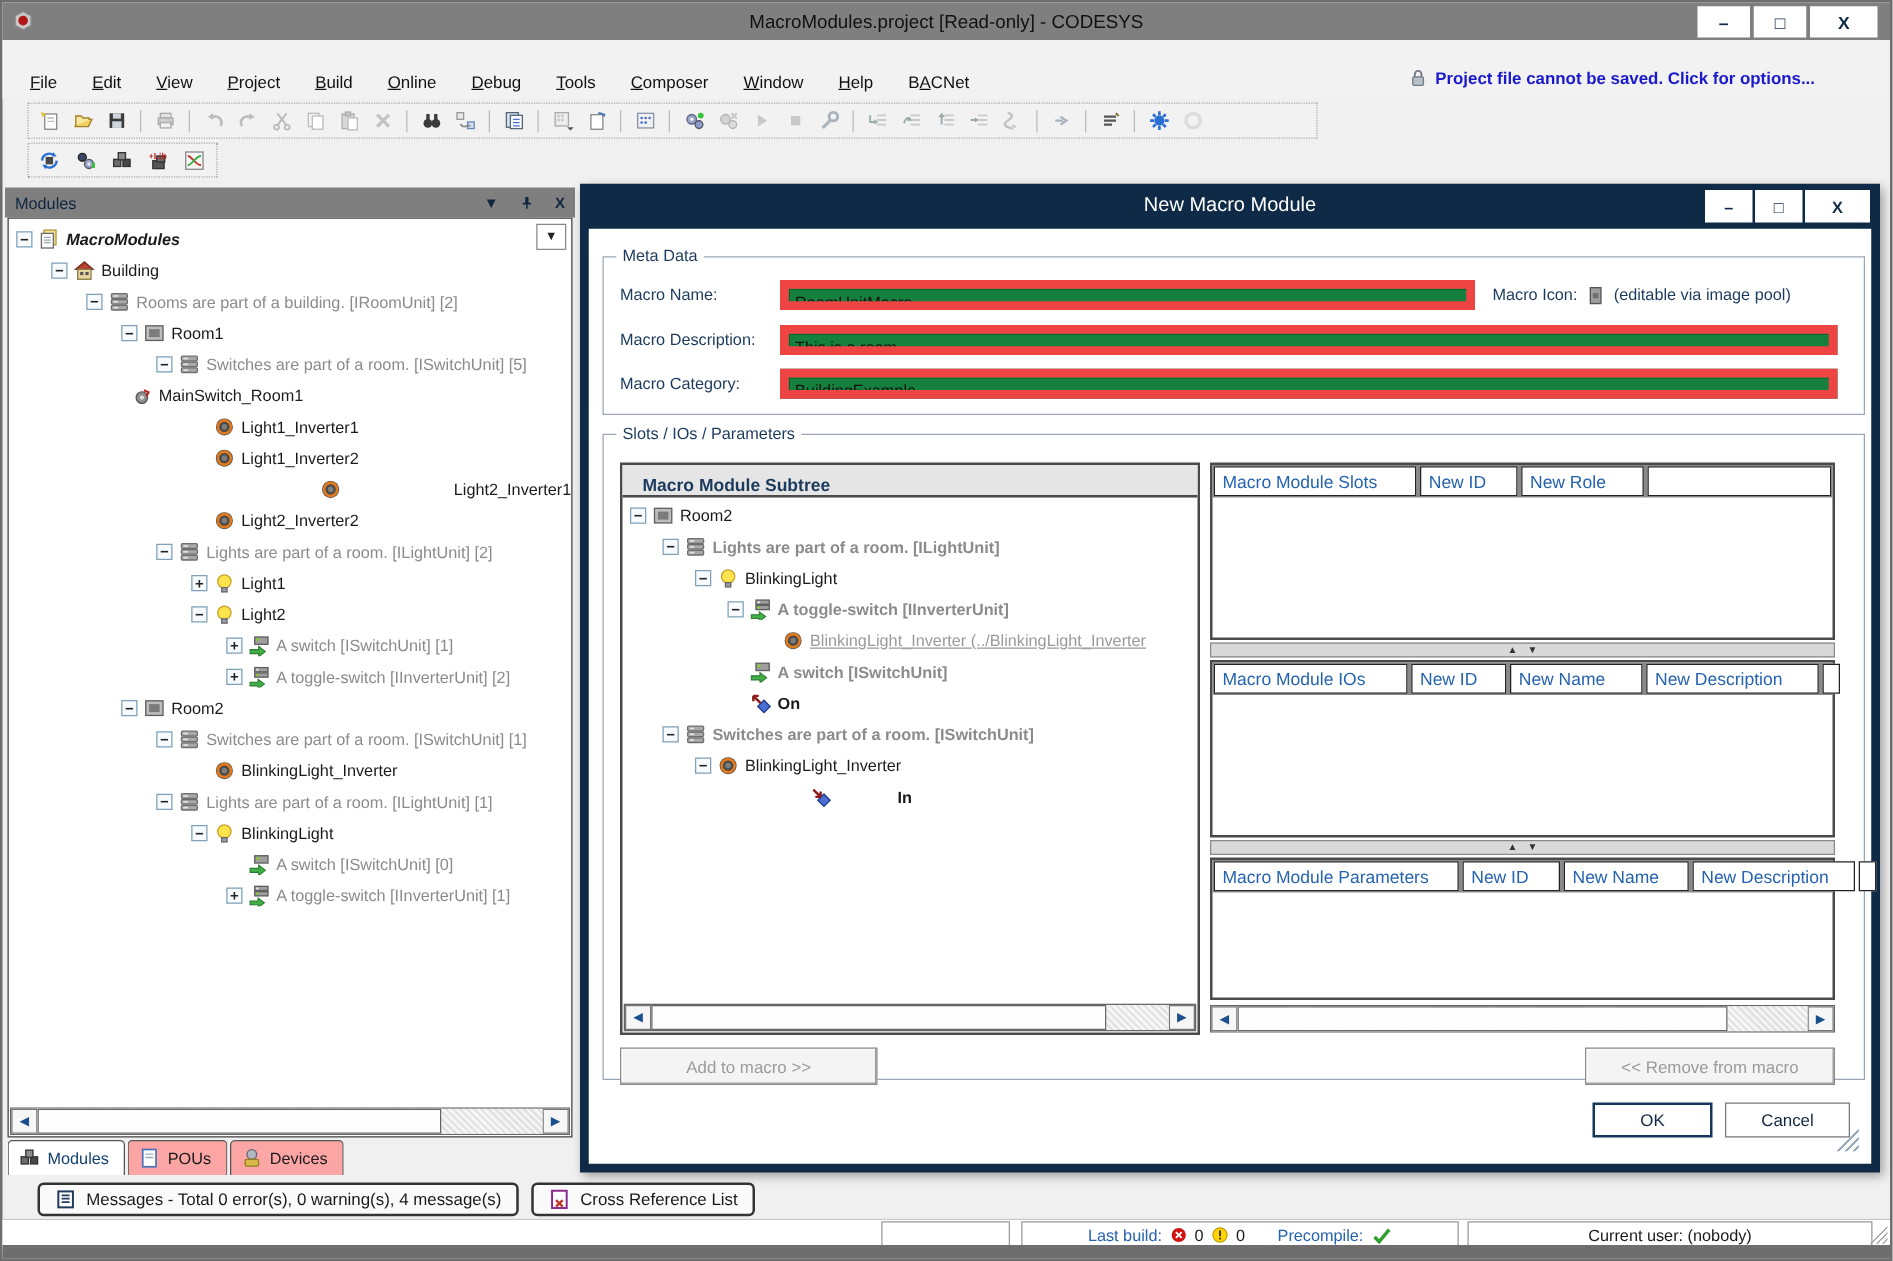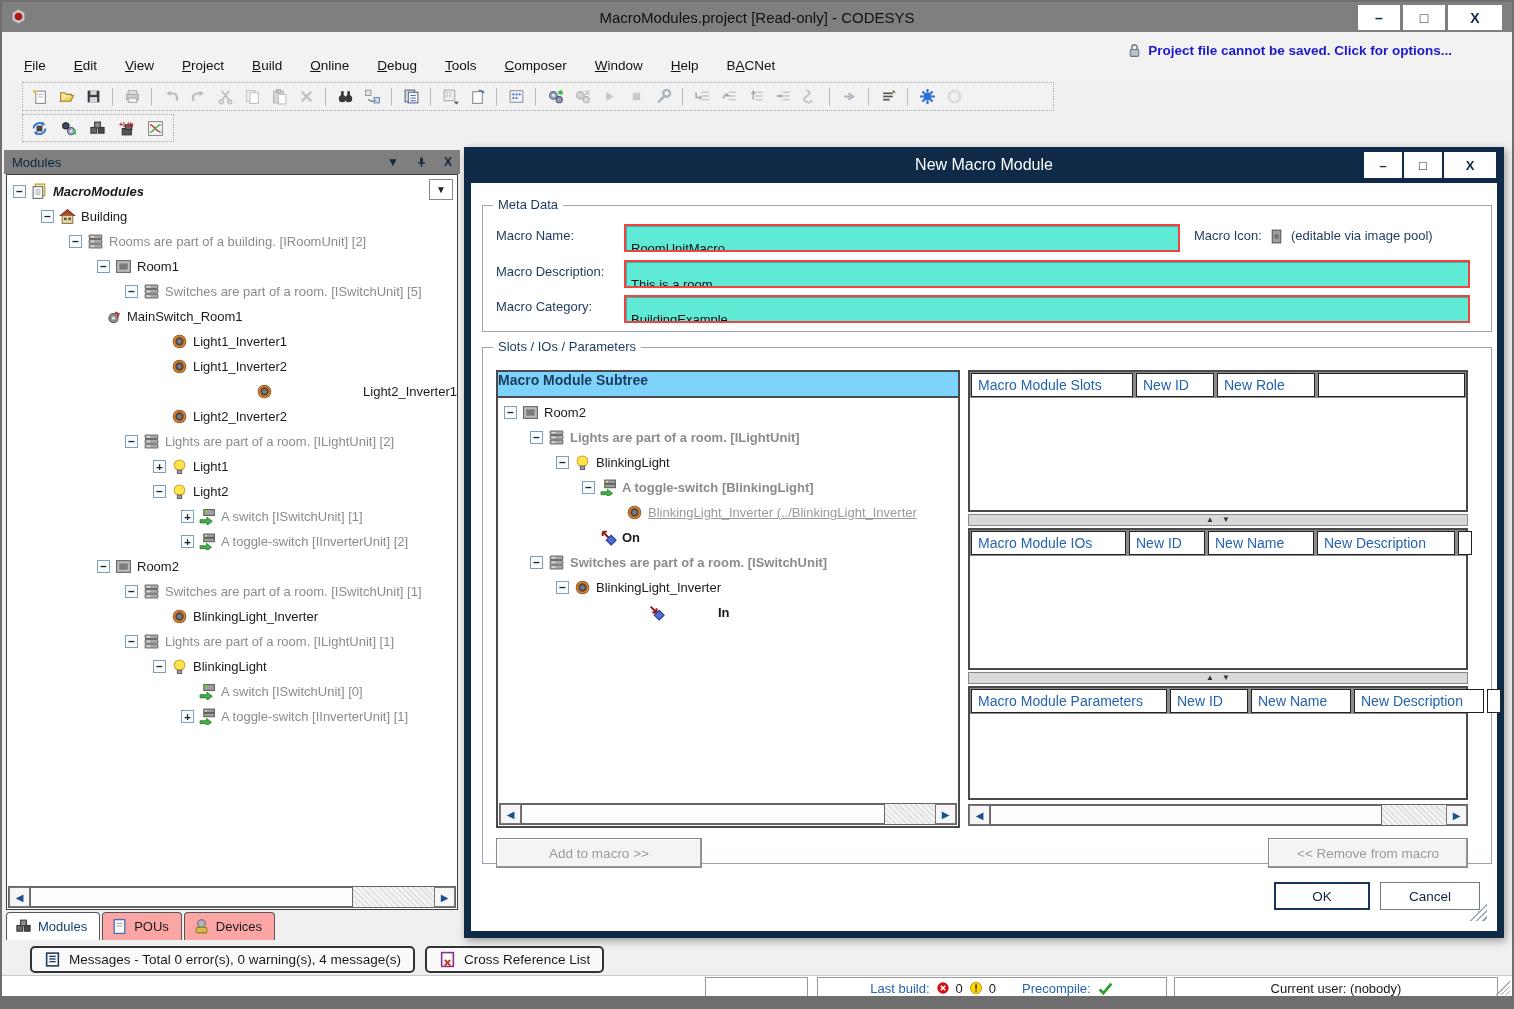--- a/index.html
+++ b/index.html
@@ -12,21 +12,21 @@
   .apptitle { position:absolute; left:0; right:0; text-align:center; color:#111; font-size:15px; }
   .appicon { position:absolute; left:8px; top:6px; width:18px; height:18px; }
   .winbtns { position:absolute; right:10px; top:3px; display:flex; gap:3px; }
   .winbtn { width:42px; height:25px; background:#fff; color:#0e2a47; font-weight:bold; font-size:14px; display:flex; align-items:center; justify-content:center; }
   .winbtn.close { width:54px; }
 
   .menubar { position:absolute; left:0; top:30px; right:0; height:47px; background:#f2f2f2; }
   .menuitems { position:absolute; left:22px; bottom:6px; display:flex; gap:28px; }
   .menuitem { color:#111; font-size:13.5px; cursor:default; }
   .accel { text-decoration:underline; }
-  .notice { position:absolute; right:60px; bottom:20px; display:flex; align-items:center; gap:5px; color:#1a1acc; font-weight:bold; font-size:13.5px; }
+  .notice { position:absolute; right:60px; bottom:8px; display:flex; align-items:center; gap:5px; color:#1a1acc; font-weight:bold; font-size:13.5px; }
 
   .toolrow1 { position:absolute; left:20px; top:80px; width:1032px; height:29px; border:1px dotted #aaa; display:flex; align-items:center; padding:0 6px; gap:7px; background:#f2f2f2;}
   .toolrow2 { position:absolute; left:20px; top:112px; width:152px; height:28px; border:1px dotted #aaa; display:flex; align-items:center; padding:0 6px; gap:9px; background:#f2f2f2;}
   .tbtn { width:20px; height:20px; display:flex; align-items:center; justify-content:center; }
   .tsep { width:1px; height:18px; background:#bbb; margin:0 2px; }
   .ico { display:inline-flex; width:17px; height:17px; flex:none; }
   .ico svg { width:100%; height:100%; }
 
   
   .modpanel { position:absolute; left:2px; top:148px; width:456px; height:792px; }
@@ -67,24 +67,24 @@
   .dialog { position:absolute; left:462px; top:145px; width:1040px; height:791px; background:#0e2a47; box-shadow:2px 3px 8px rgba(0,0,0,.35); }
   .dtitle { position:absolute; left:0; top:0; right:0; height:36px; color:#fff; font-size:16px; display:flex; align-items:center; justify-content:center; }
   .dbtns { position:absolute; right:8px; top:5px; display:flex; gap:2px; }
   .dbtn { width:38px; height:26px; background:#fff; color:#0e2a47; font-weight:bold; font-size:13px; display:flex; align-items:center; justify-content:center; }
   .dbtn.close { width:52px; }
   .dbody { position:absolute; left:7px; right:7px; top:36px; bottom:7px; background:#fff; }
 
   .group { position:absolute; border:1px solid #9aa5b5; }
   .legend { position:absolute; top:-9px; left:10px; background:#fff; padding:0 5px; color:#1b3a5c; font-size:13px; }
   .flabel { position:absolute; color:#1b3a5c; font-size:13px; line-height:24px; }
-  .tinput { position:absolute; height:24px; background:#5eead4; border:2px solid #ef4444; box-shadow:inset 1px 1px 0 rgba(0,0,0,.25); padding:12px 5px; font-size:13px; color:#111; line-height:22px; white-space:nowrap; overflow:hidden; }
+  .tinput { position:absolute; height:24px; background:#15803d; border:7px solid #ef4444; box-shadow:inset 1px 1px 0 rgba(0,0,0,.25); padding:0 5px; font-size:13px; color:#111; line-height:22px; white-space:nowrap; overflow:hidden; }
 
   .subtree { position:absolute; border:2px solid #4a4a4a; background:#fff; }
-  .subhead { height:26px; border-bottom:2px solid #4a4a4a; display:flex; align-items:flex-start; padding:0 0; color:#1b3a5c; font-weight:bold; font-size:14px; background:#7dd3fc; }
+  .subhead { height:26px; border-bottom:2px solid #4a4a4a; display:flex; align-items:flex-end; padding:0 16px; color:#1b3a5c; font-weight:bold; font-size:14px; background:#e5e5e5; }
   .subrows { position:absolute; left:0; right:0; top:28px; bottom:24px; overflow:hidden; }
 
   .dtable { position:absolute; border:2px solid #4a4a4a; background:#fff; }
   .thead { display:flex; gap:3px; background:#8a8a8a; padding:1px; height:26px; }
   .thcell { background:#fff; border:1px solid #222; color:#2563af; font-size:14px; display:flex; align-items:center; padding:0 6px; white-space:nowrap; overflow:hidden; flex:none; }
   .thfill { flex:1; }
   .splitter { position:absolute; height:12px; background:#d9d9d9; border:1px solid #888; display:flex; align-items:center; justify-content:center; gap:8px; color:#333; font-size:8px; line-height:8px; }
 
   .dlgbtn { position:absolute; height:30px; background:#f4f4f4; border:1px solid #8a8a8a; box-shadow:inset -1px -1px 0 #999, inset 1px 1px 0 #fff; display:flex; align-items:center; justify-content:center; font-size:13.5px; }
   .dlgbtn.disabled { color:#9a9a9a; }
@@ -982,32 +982,43 @@
               <span class="exp">−</span>
               <span class="ico">
                 <svg viewBox="0 0 16 16">
                   <rect x="4.5" y="1" width="10" height="3.2" fill="#9e9e9e" stroke="#5f5f5f"></rect>
                   <rect x="4.5" y="5" width="10" height="3.2" fill="#9e9e9e" stroke="#5f5f5f"></rect>
                   <circle cx="6.5" cy="2.6" r="0.9" fill="#e3e3e3"></circle>
                   <circle cx="6.5" cy="6.6" r="0.9" fill="#7ed321"></circle>
                   <path d="M1 12 h6 v-2.2 l4.8 3.6 -4.8 3.6 v-2.2 h-6 z" fill="#3faf46" stroke="#2c7a31" stroke-width="0.8"></path>
                 </svg>
               </span>
-              <span class="tlabel s-boldgray">A toggle-switch [BlinkingLight]</span>
+              <span class="tlabel s-boldgray">A toggle-switch [IInverterUnit]</span>
             </div>
             <div class="trow" style="padding-left: 110px;">
               <span class="exp none"></span>
               <span class="ico">
                 <svg viewBox="0 0 16 16">
                   <circle cx="8" cy="8" r="6.4" fill="#4a4a4a"></circle>
                   <circle cx="8" cy="8" r="4.9" fill="none" stroke="#e07a1e" stroke-width="2"></circle>
                   <circle cx="8" cy="8" r="2.1" fill="#7d7d7d"></circle>
                 </svg>
               </span>
               <span class="tlabel s-link">BlinkingLight_Inverter (../BlinkingLight_Inverter</span>
+            </div>
+            <div class="trow" style="padding-left: 84px;">
+              <span class="exp none"></span>
+              <span class="ico">
+                <svg viewBox="0 0 16 16">
+                  <rect x="4.5" y="1.5" width="10" height="5.5" fill="#9e9e9e" stroke="#5f5f5f"></rect>
+                  <circle cx="6.8" cy="3.4" r="1.2" fill="#7ed321"></circle>
+                  <path d="M1 11 h6.5 v-2.4 l5 3.9 -5 3.9 v-2.4 h-6.5 z" fill="#3faf46" stroke="#2c7a31" stroke-width="0.8"></path>
+                </svg>
+              </span>
+              <span class="tlabel s-boldgray">A switch [ISwitchUnit]</span>
             </div>
             <div class="trow" style="padding-left: 84px;">
               <span class="exp none"></span>
               <span class="ico">
                 <svg viewBox="0 0 16 16">
                   <rect x="7.2" y="7.2" width="6.6" height="6.6" transform="rotate(45 10.5 10.5)" fill="#4a6fd4" stroke="#223a8a"></rect>
                   <path d="M8 8 L2.5 2.5 M2.5 2.5 h4 M2.5 2.5 v4" stroke="#8b1a1a" stroke-width="1.8" fill="none"></path>
                 </svg>
               </span>
               <span class="tlabel s-bold">On</span>

